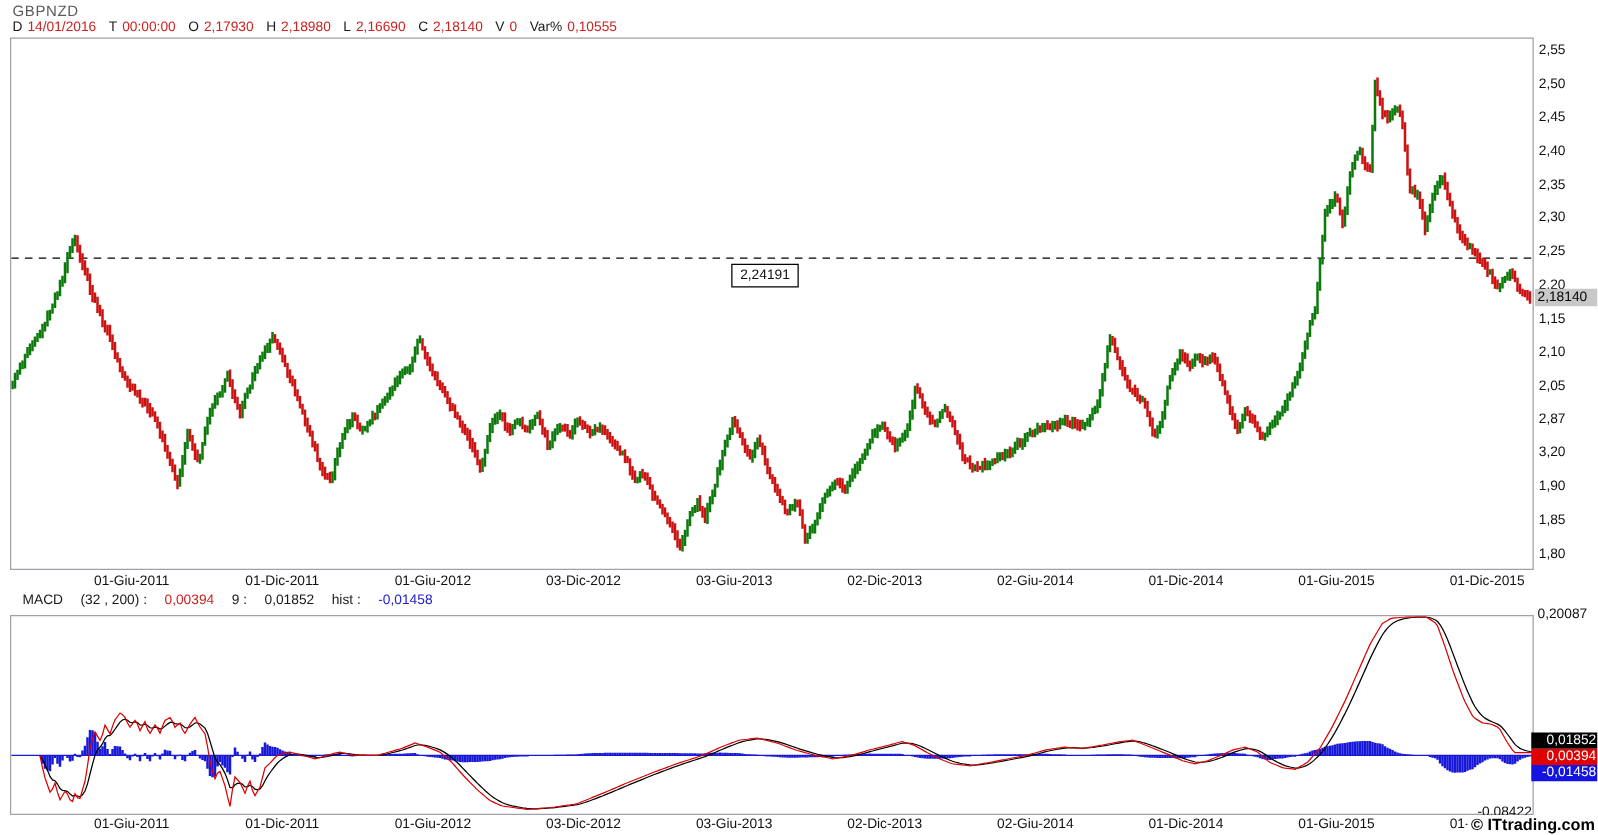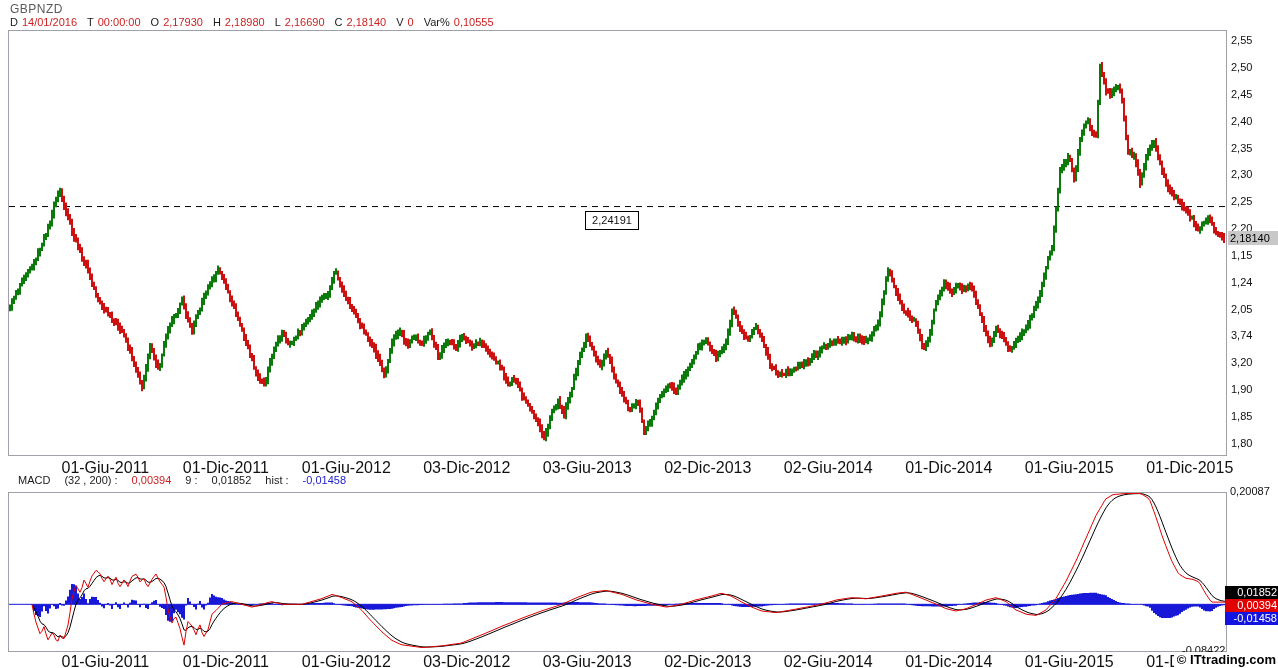--- a/index.html
+++ b/index.html
@@ -8,21 +8,21 @@
   .symbol{position:absolute;left:10px;top:2px;font-size:12px;color:#5a5a5a;letter-spacing:.5px;}
   .ohlc-row{position:absolute;left:10px;top:16px;font-size:11px;color:#111;white-space:nowrap;}
   .ohlc-row .lbl{color:#1a1a1a;margin-left:10px;}
   .ohlc-row .lbl:first-child{margin-left:0;}
   .ohlc-row .val{color:#cc2222;margin-left:4px;}
   .panel{position:absolute;border:1px solid #a0a0a8;background:#fff;}
   #price-panel{left:8px;top:30px;width:1217px;height:424px;}
   #macd-panel{left:8px;top:492px;width:1217px;height:158px;}
   svg{display:block;}
   .axis-label{position:absolute;font-size:11px;color:#111;white-space:nowrap;}
-  .date-label{position:absolute;font-size:16px;color:#111;transform:translateX(-50%);white-space:nowrap;}
+  .date-label{position:absolute;font-size:11px;color:#111;transform:translateX(-50%);white-space:nowrap;}
   .annotation{position:absolute;left:48px;top:58px;font-family:"Liberation Serif",serif;
               font-size:23px;color:#000;}
   .level-box{position:absolute;left:585px;width:52px;height:17px;border:1px solid #000;
              background:#fff;font-size:11px;color:#111;text-align:center;line-height:17px;}
   .price-tag{position:absolute;left:1228px;width:50px;height:14px;background:#c8c8c8;
              font-size:11px;color:#000;text-align:left;padding-left:2px;line-height:14px;}
   .macd-header{position:absolute;left:18px;top:474px;font-size:11px;white-space:nowrap;}
   .macd-header span{margin-right:14px;text-align:right;}
   .value-tag{position:absolute;left:1225px;width:52px;height:13px;color:#fff;font-size:11px;
              line-height:13px;text-align:right;padding-right:4px;}
@@ -657,23 +657,23 @@
   <div id="price-axis">
       <div class="axis-label" style="left: 1231px; top: 34.1975px;">2,55</div>
       <div class="axis-label" style="left: 1231px; top: 61.0329px;">2,50</div>
       <div class="axis-label" style="left: 1231px; top: 87.8684px;">2,45</div>
       <div class="axis-label" style="left: 1231px; top: 114.704px;">2,40</div>
       <div class="axis-label" style="left: 1231px; top: 141.539px;">2,35</div>
       <div class="axis-label" style="left: 1231px; top: 168.375px;">2,30</div>
       <div class="axis-label" style="left: 1231px; top: 195.21px;">2,25</div>
       <div class="axis-label" style="left: 1231px; top: 222.046px;">2,20</div>
       <div class="axis-label" style="left: 1231px; top: 248.881px;">1,15</div>
-      <div class="axis-label" style="left: 1231px; top: 275.716px;">1,24</div>
+      <div class="axis-label" style="left: 1231px; top: 275.716px;">2,10</div>
       <div class="axis-label" style="left: 1231px; top: 302.552px;">2,05</div>
-      <div class="axis-label" style="left: 1231px; top: 329.387px;">3,74</div>
+      <div class="axis-label" style="left: 1231px; top: 329.387px;">2,87</div>
       <div class="axis-label" style="left: 1231px; top: 356.223px;">3,20</div>
       <div class="axis-label" style="left: 1231px; top: 383.058px;">1,90</div>
       <div class="axis-label" style="left: 1231px; top: 409.894px;">1,85</div>
       <div class="axis-label" style="left: 1231px; top: 436.729px;">1,80</div>
     </div>
   <div class="price-tag" id="price-tag" style="top: 231.028px;">2,18140</div>
   <div id="date-axis-top">
       <div class="date-label" style="left: 105.36px; top: 459px;">01-Giu-2011</div>
       <div class="date-label" style="left: 225.843px; top: 459px;">01-Dic-2011</div>
       <div class="date-label" style="left: 346.326px; top: 459px;">01-Giu-2012</div>

